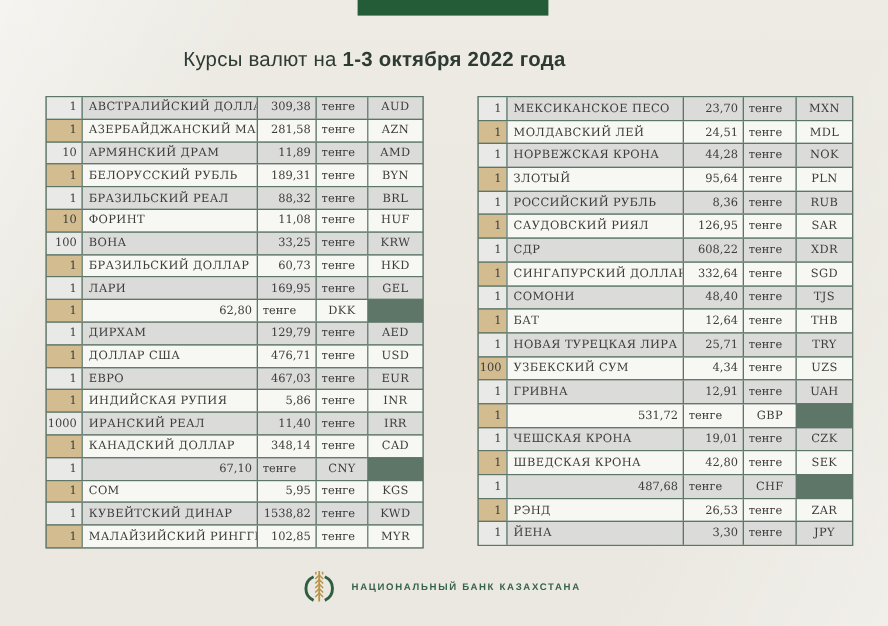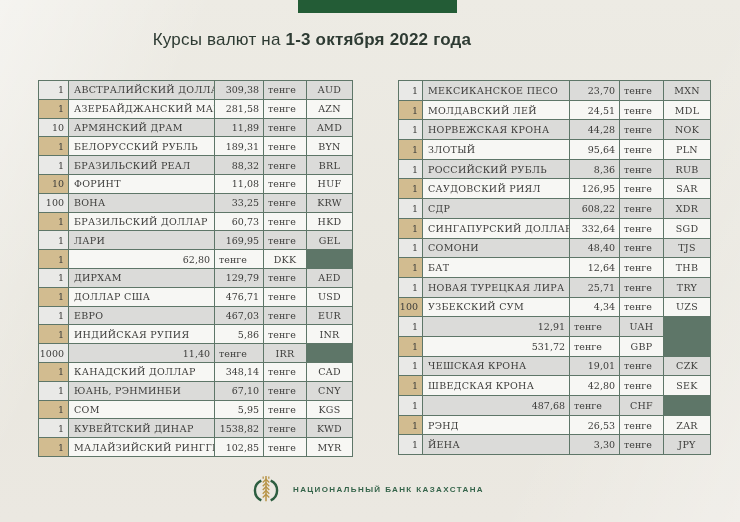--- a/index.html
+++ b/index.html
@@ -16,21 +16,21 @@
 
   .top-tab {
     position: absolute;
     left: 298px; top: 0;
     width: 159px; height: 13px;
     background: #235c36;
   }
 
   .page-title {
     position: absolute;
-    left: 0; top: 30px;
+    left: 0; top: 40px;
     width: 624px;
     text-align: center;
     font-family: "Liberation Sans", sans-serif;
     font-size: 17px;
     font-weight: 400;
     color: #2e3b33;
     letter-spacing: 0.2px;
   }
   .page-title .bold { font-weight: 700; }
 
@@ -190,34 +190,34 @@
     </div>
     <div class="row even">
       <div class="cell qty">1</div>
       <div class="cell name">ИНДИЙСКАЯ РУПИЯ</div>
       <div class="cell rate">5,86</div>
       <div class="cell unit">тенге</div>
       <div class="cell code">INR</div>
     </div>
     <div class="row odd">
       <div class="cell qty">1000</div>
+      <div class="cell name">ИРАНСКИЙ РЕАЛ</div>
       <div class="cell rate">11,40</div>
       <div class="cell unit">тенге</div>
       <div class="cell code">IRR</div>
     </div>
     <div class="row even">
       <div class="cell qty">1</div>
       <div class="cell name">КАНАДСКИЙ ДОЛЛАР</div>
       <div class="cell rate">348,14</div>
       <div class="cell unit">тенге</div>
       <div class="cell code">CAD</div>
     </div>
     <div class="row odd">
       <div class="cell qty">1</div>
-      <div class="cell name">ЮАНЬ, РЭНМИНБИ</div>
       <div class="cell rate">67,10</div>
       <div class="cell unit">тенге</div>
       <div class="cell code">CNY</div>
     </div>
     <div class="row even">
       <div class="cell qty">1</div>
       <div class="cell name">СОМ</div>
       <div class="cell rate">5,95</div>
       <div class="cell unit">тенге</div>
       <div class="cell code">KGS</div>
@@ -317,20 +317,21 @@
     </div>
     <div class="row even">
       <div class="cell qty">100</div>
       <div class="cell name">УЗБЕКСКИЙ СУМ</div>
       <div class="cell rate">4,34</div>
       <div class="cell unit">тенге</div>
       <div class="cell code">UZS</div>
     </div>
     <div class="row odd">
       <div class="cell qty">1</div>
+      <div class="cell name">ГРИВНА</div>
       <div class="cell rate">12,91</div>
       <div class="cell unit">тенге</div>
       <div class="cell code">UAH</div>
     </div>
     <div class="row even">
       <div class="cell qty">1</div>
       <div class="cell rate">531,72</div>
       <div class="cell unit">тенге</div>
       <div class="cell code">GBP</div>
     </div>

